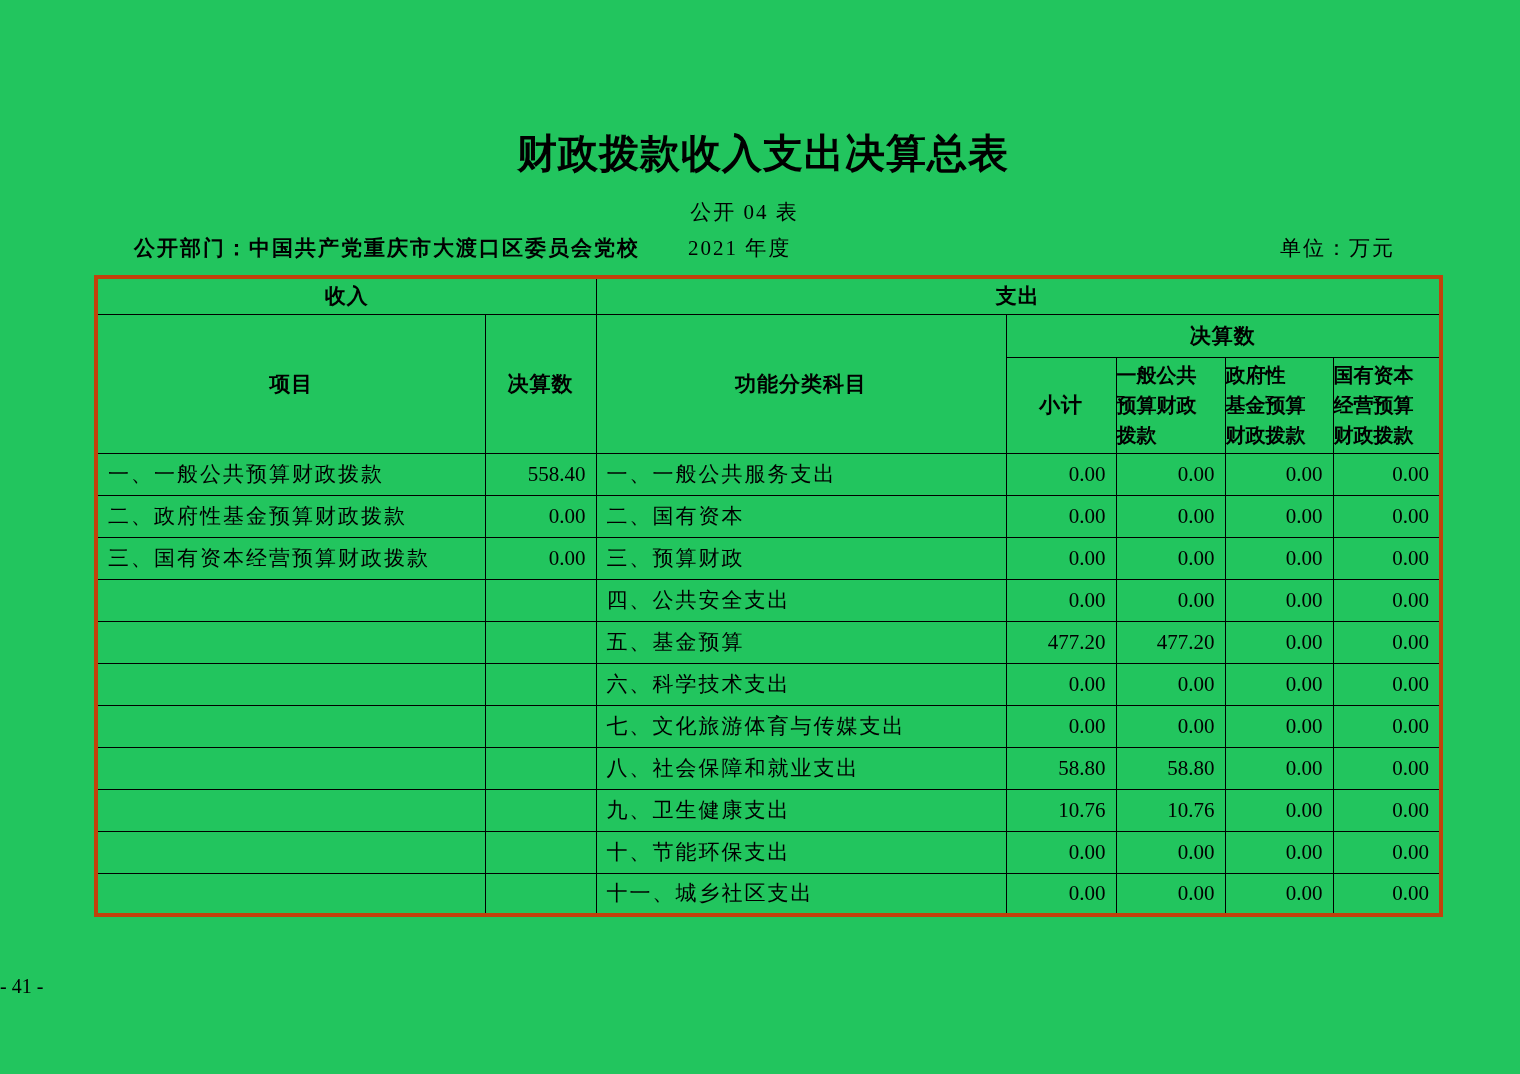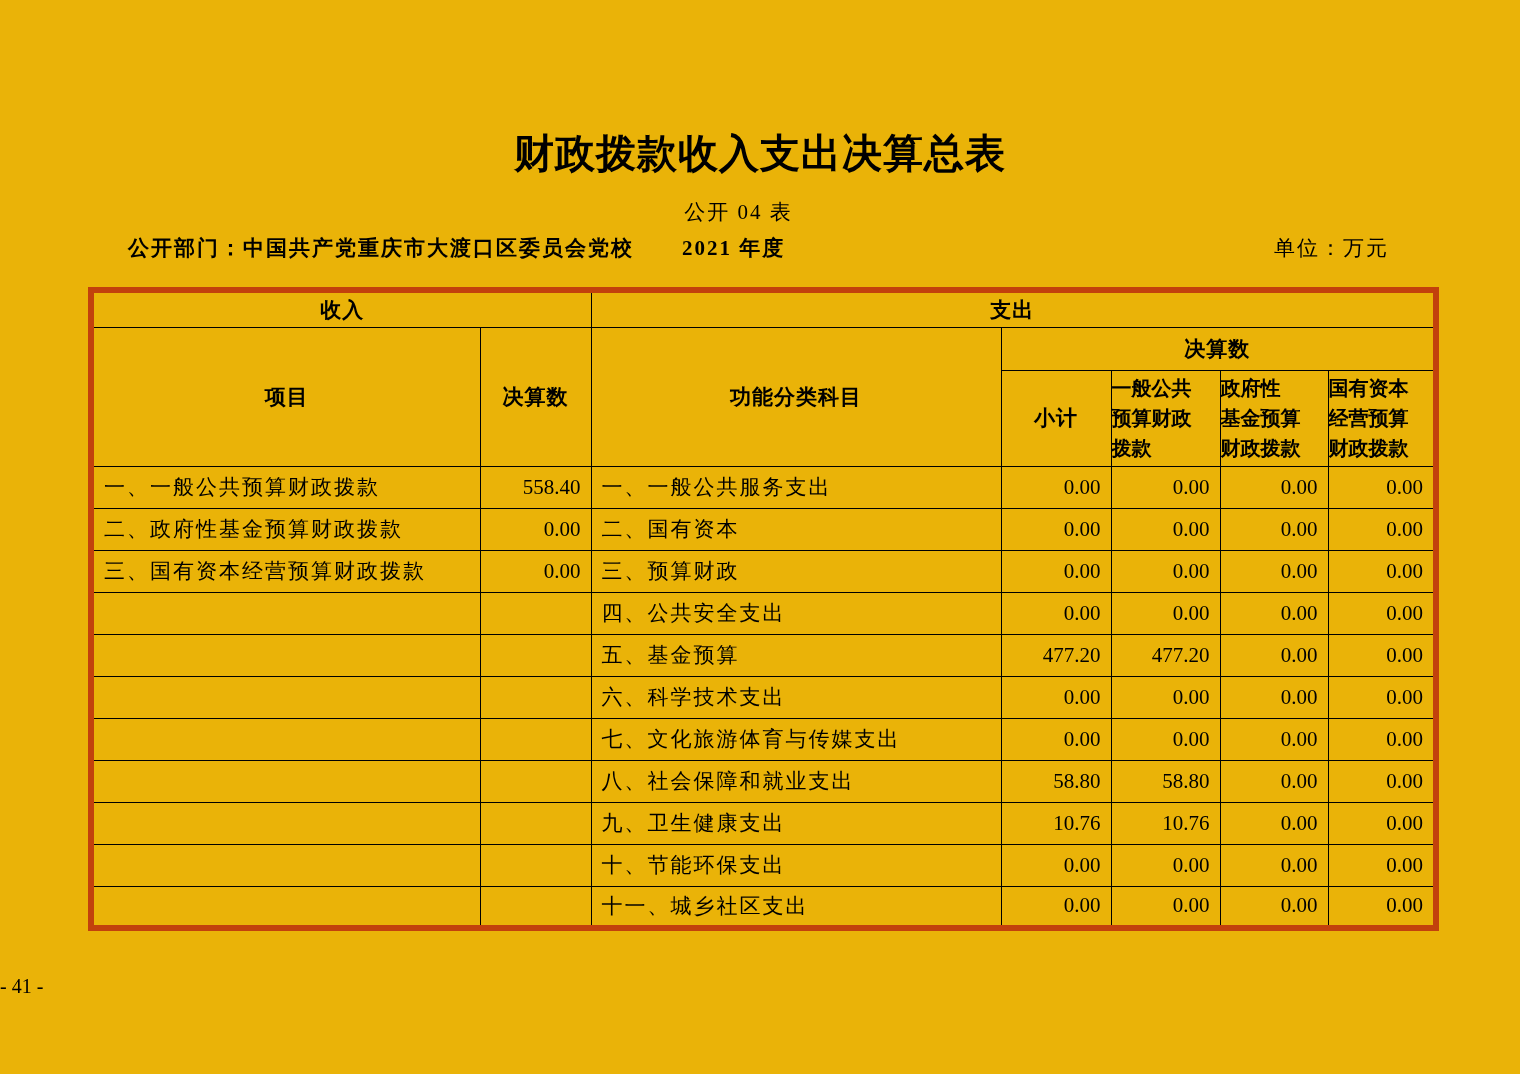--- a/index.html
+++ b/index.html
@@ -1,23 +1,24 @@
 <!DOCTYPE html>
 <html><head>
 <meta charset="utf-8">
 <style>
   * { margin:0; padding:0; box-sizing:border-box; }
   html,body { background:#ffffff; }
   .page {
     position:relative;
     width:1520px; height:1074px;
-    background:#eab308;
+    background:#22c55e;
     color:#000;
     font-family:"Liberation Serif", serif;
     overflow:hidden;
+    padding-left:6px;
   }
   .title {
     padding-top:130px;
     text-align:center;
     font-family:"Liberation Sans", sans-serif;
     font-weight:bold;
     font-size:40px;
     line-height:46px;
     letter-spacing:1px;
   }
@@ -37,30 +38,30 @@
     justify-content:space-between;
     align-items:baseline;
     margin-top:8px;
     font-size:21px;
   }
   .dept {
     padding-left:40px;
     letter-spacing:2px;
     font-weight:bold;
   }
-  .dept .year { margin-left:48px; font-weight:bold;margin-top:28px; }
+  .dept .year { margin-left:48px; font-weight:normal;margin-top:28px; }
   .unit { padding-right:44px; letter-spacing:2px; }
 
   table.budget {
     width:1345px;
     margin-left:88px;
-    margin-top:25px;
+    margin-top:13px;
     border-collapse:collapse;
     table-layout:fixed;
-    border:6px solid #c2410c;
+    border:4px solid #c2410c;
   }
   table.budget td {
     border:1px solid #000;
     vertical-align:middle;
     overflow:hidden;
   }
   tr.h1 { height:37px; }
   tr.h2 { height:43px; }
   tr.h3 { height:96px; }
   tr.data { height:42px; }

